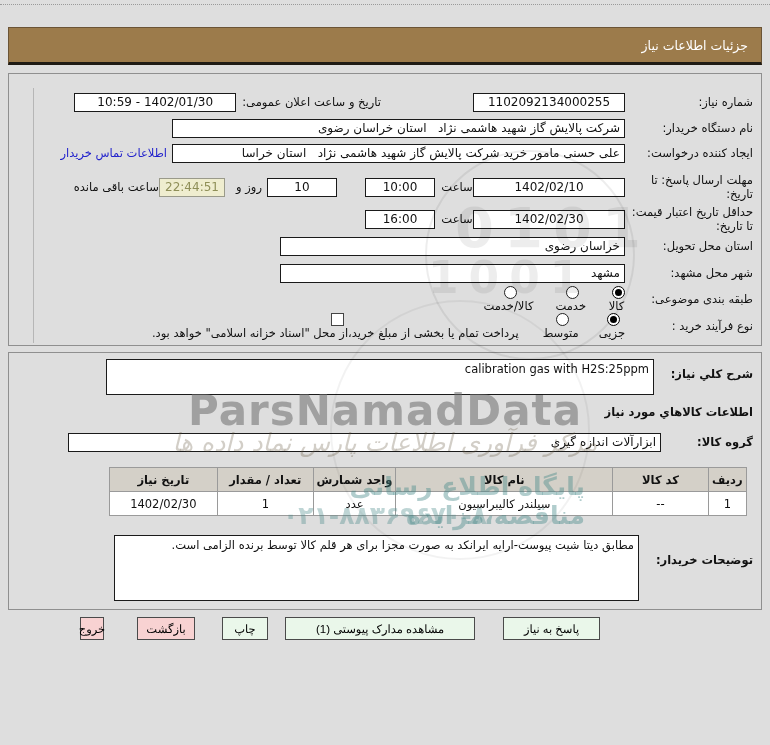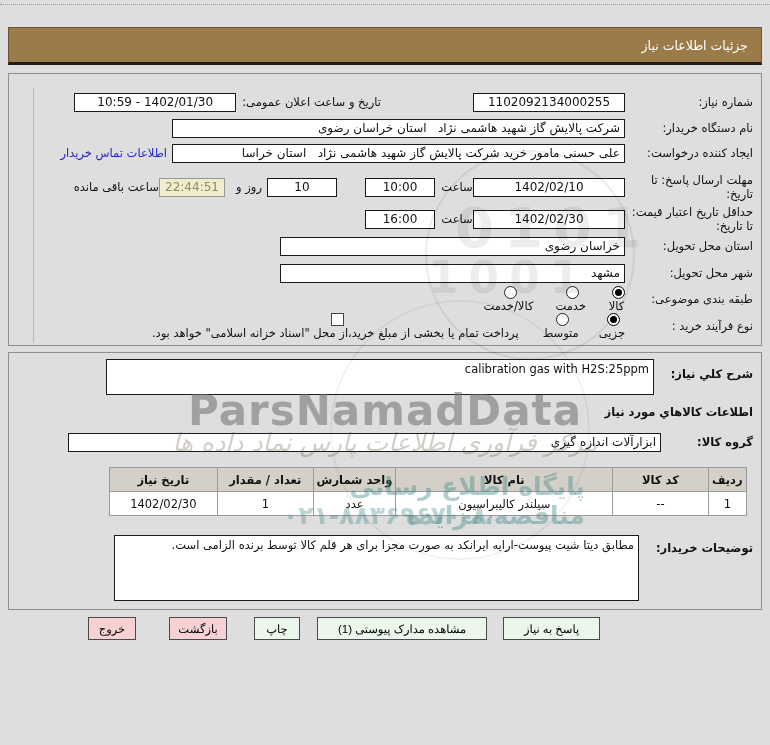--- a/index.html
+++ b/index.html
@@ -117,21 +117,21 @@
     <span class="lbl2" style="width:32px;text-align:center;">ساعت</span>
     <div class="ibox center" style="width:70px;">16:00</div>
   </div>
 
   <div class="row" style="top:161px;height:22px;">
     <span class="lbl">استان محل تحویل:</span>
     <div class="ibox" style="width:345px;">خراسان رضوی</div>
   </div>
 
   <div class="row" style="top:188px;height:22px;">
-    <span class="lbl">شهر محل تحویل:</span>
+    <span class="lbl">شهر محل مشهد:</span>
     <div class="ibox" style="width:345px;">مشهد</div>
   </div>
 
   <div class="row" style="top:214px;height:22px;">
     <span class="lbl">طبقه بندی موضوعی:</span>
     <span class="opt" style="margin-left:22px;">
       <span class="radio on"></span>
       <span>کالا</span>
     </span>
     <span class="opt" style="margin-left:22px;">
@@ -195,30 +195,30 @@
         <td>1</td>
         <td>--</td>
         <td>سیلندر کالیبراسیون</td>
         <td>عدد</td>
         <td>1</td>
         <td>1402/02/30</td>
       </tr>
     </tbody>
   </table>
 
-  <span class="abs bold" style="top:188px;right:8px;">توضیحات خریدار:</span>
+  <span class="abs bold" style="top:200px;right:8px;">توضیحات خریدار:</span>
   <div class="tarea abs" style="top:182px;left:105px;right:122px;height:66px;">مطابق دیتا شیت پیوست-ارایه ایرانکد به صورت مجزا برای هر قلم کالا توسط برنده الزامی است.</div>
 </div>
 
 <div class="btnrow">
   <button class="btn btn-green" style="width:97px;">پاسخ به نیاز</button>
-  <button class="btn btn-green" style="width:170px;margin-right:16px;">مشاهده مدارک پیوستی (1)</button>
+  <button class="btn btn-green" style="width:190px;margin-right:28px;">مشاهده مدارک پیوستی (1)</button>
   <button class="btn btn-green" style="width:46px;margin-right:17px;">چاپ</button>
   <button class="btn btn-pink" style="width:58px;margin-right:27px;">بازگشت</button>
-  <button class="btn btn-pink" style="width:48px;margin-right:33px;">خروج</button>
+  <button class="btn btn-pink" style="width:24px;margin-right:33px;">خروج</button>
 </div>
 
 <div class="wm wm-vline"></div>
 <div class="wm wm-circle" style="top:150px;left:425px;width:210px;height:210px;"></div>
 <div class="wm wm-circle" style="top:300px;left:330px;width:260px;height:260px;border-color:rgba(0,0,0,0.05);"></div>
 <div class="wm wm-digits" style="top:195px;left:455px;">0101</div>
 <div class="wm wm-digits" style="top:252px;left:428px;font-size:44px;">1001</div>
 <div class="wm wm-brand">ParsNamadData</div>
 <div class="wm wm-callig">مرکز فرآوری اطلاعات پارس نماد داده ها</div>
 <div class="wm wm-portal">پایگاه اطلاع رسانی مناقصه،مزایده</div>

